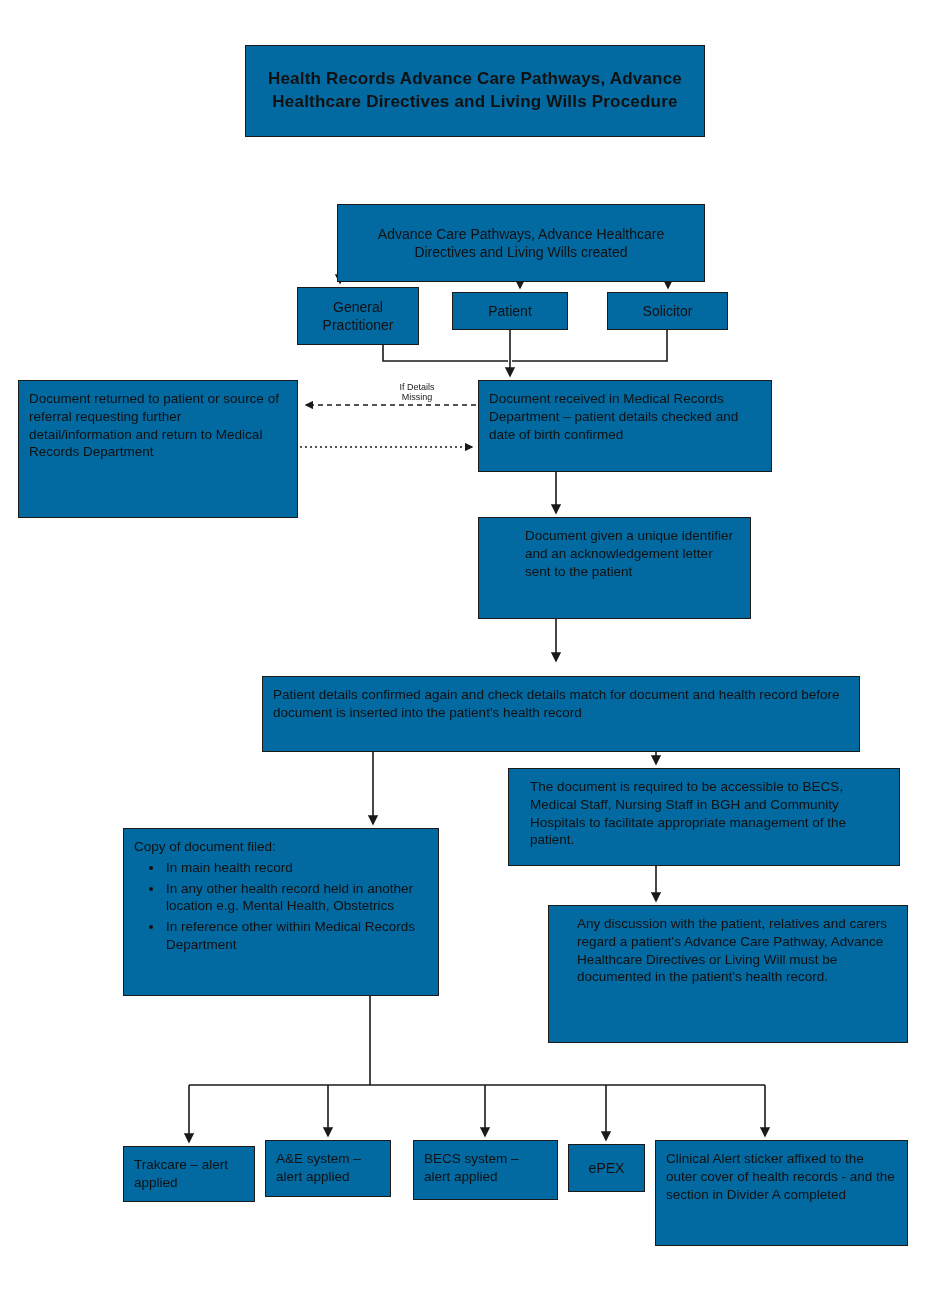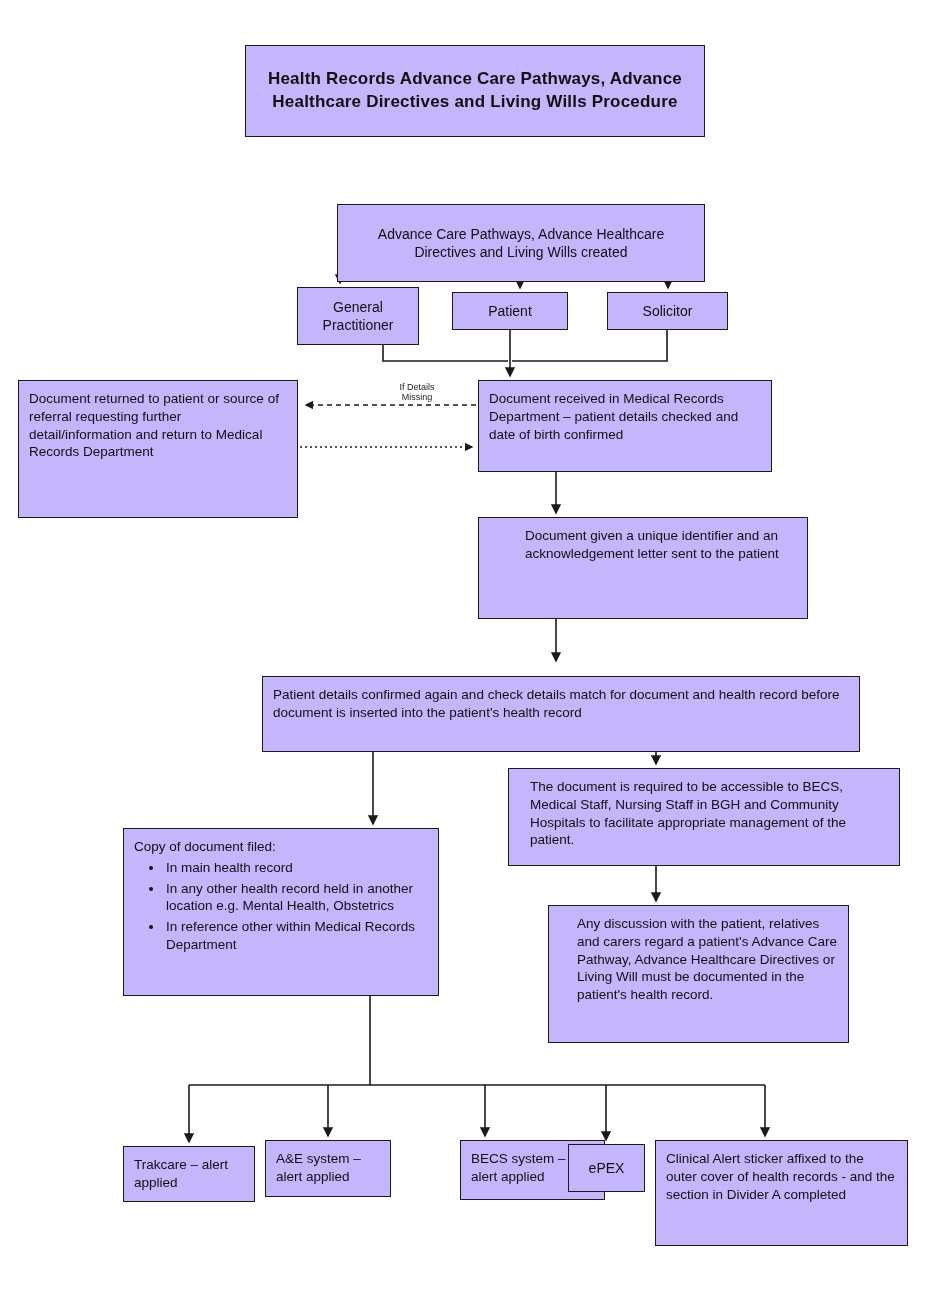--- a/index.html
+++ b/index.html
@@ -14,21 +14,21 @@
   }
   .connectors {
     position: absolute;
     left: 0; top: 0;
     width: 932px; height: 1290px;
     pointer-events: none;
   }
   .box {
     position: absolute;
     border: 1.5px solid #1a1a1a;
-    background: #c4b5fd;
+    background: #0369a1;
     font-size: 13.5px;
     line-height: 1.32;
     padding: 9px 10px;
   }
   .box.center {
     display: flex;
     align-items: center;
     justify-content: center;
     text-align: center;
     padding: 4px 8px;
@@ -120,52 +120,52 @@
     <span>Document received in Medical Records Department – patient details checked and date of birth confirmed</span>
   </div>
 
   <div class="box" style="left:18px; top:380px; width:280px; min-height:138px;">
     <span>Document returned to patient or source of referral requesting further detail/information and return to Medical Records Department</span>
   </div>
 
   <div class="cond-label">If Details
 Missing</div>
 
-  <div class="box" style="left:478px; top:517px; width:330px; min-height:102px;padding-left:46px;">
+  <div class="box" style="left:478px; top:517px; width:273px; min-height:102px;padding-left:46px;">
     <span>Document given a unique identifier and an acknowledgement letter sent to the patient</span>
   </div>
 
   <div class="box" style="left:262px; top:676px; width:598px; min-height:76px;">
     <span>Patient details confirmed again and check details match for document and health record before document is inserted into the patient's health record</span>
   </div>
 
   <div class="box" style="left:508px; top:768px; width:392px; min-height:98px;padding-left:21px;">
     <span>The document is required to be accessible to BECS, Medical Staff, Nursing Staff in BGH and Community Hospitals to facilitate appropriate management of the patient.</span>
   </div>
 
-  <div class="box" style="left:548px; top:905px; width:301px; min-height:138px;padding-left:28px;">
+  <div class="box" style="left:548px; top:905px; width:360px; min-height:138px;padding-left:28px;">
     <span>Any discussion with the patient, relatives and carers regard a patient's Advance Care Pathway, Advance Healthcare Directives or Living Will must be documented in the patient's health record.</span>
   </div>
 
   <div class="box" style="left:123px; top:828px; width:316px; min-height:168px;">
     <div>Copy of document filed:</div>
     <ul class="bullets">
       <li>In main health record</li>
       <li>In any other health record held in another location e.g. Mental Health, Obstetrics</li>
       <li>In reference other within Medical Records Department</li>
     </ul>
   </div>
 
   <div class="box" style="left:123px; top:1146px; width:132px; min-height:55px;">
     <span>Trakcare – alert applied</span>
   </div>
   <div class="box" style="left:265px; top:1140px; width:126px; min-height:57px;">
     <span>A&amp;E system – alert applied</span>
   </div>
-  <div class="box" style="left:413px; top:1140px; width:145px; min-height:60px;margin-left:47px;">
+  <div class="box" style="left:413px; top:1140px; width:145px; min-height:60px;">
     <span>BECS system – alert applied</span>
   </div>
   <div class="box center" style="left:568px; top:1144px; width:77px; height:48px; font-size:14px;">
     <span>ePEX</span>
   </div>
   <div class="box" style="left:655px; top:1140px; width:253px; min-height:106px;">
     <span>Clinical Alert sticker affixed to the outer cover of health records - and the section in Divider A completed</span>
   </div>
 
 </div>

